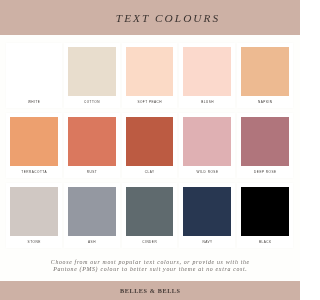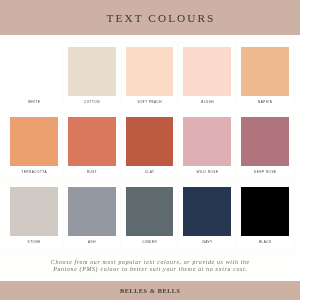--- a/index.html
+++ b/index.html
@@ -2,24 +2,24 @@
 <html><head>
 <meta charset="utf-8">
 <style>
   html,body{margin:0;padding:0;}
   body{width:300px;height:300px;overflow:hidden;background:#ffffff;}
   .page{position:relative;width:300px;height:300px;background:#fefefc;
         font-family:"Liberation Serif",serif;}
   .band{position:absolute;left:0;width:300px;background:#cdb1a5;}
   .band.top{top:0;height:35px;}
   .band.bottom{top:280.8px;height:19.2px;}
-  .title{transform:translateZ(0);position:absolute;left:10px;width:300px;top:0;height:35px;
+  .title{transform:translateZ(0);position:absolute;left:17px;width:300px;top:0;height:35px;
          display:flex;align-items:center;justify-content:center;
          font-size:11.3px;letter-spacing:2.05px;color:#3c3431;
-         text-indent:2.05px;}
+         text-indent:2.05px;font-style:italic;}
   .brand{transform:translateZ(0);position:absolute;left:0;width:300px;top:280.8px;height:19.2px;
          display:flex;align-items:center;justify-content:center;
          font-size:6.2px;font-weight:bold;letter-spacing:0.6px;
          color:#443a36;text-indent:0.6px;}
   .grid{position:absolute;left:6px;top:43.2px;width:287px;}
   .row{display:flex;gap:2px;margin-bottom:4.8px;}
   .card{flex:1 1 0;background:#ffffff;padding:4px 4px 0;box-sizing:border-box;
         box-shadow:0 0 1.5px rgba(120,110,105,0.055);
         height:65.2px;display:flex;flex-direction:column;}
   .swatch{width:100%;height:48.4px;}

